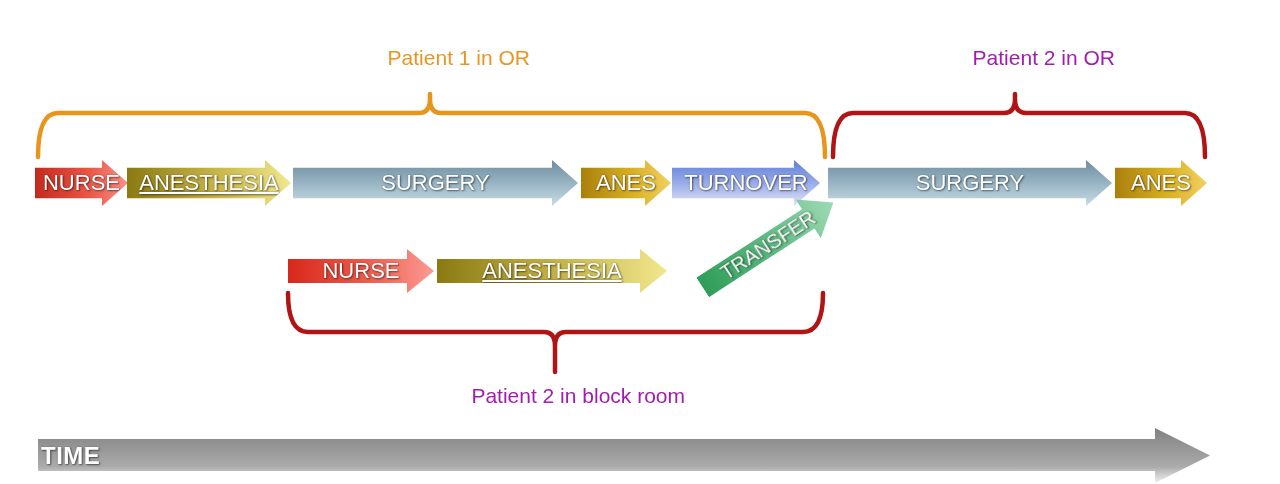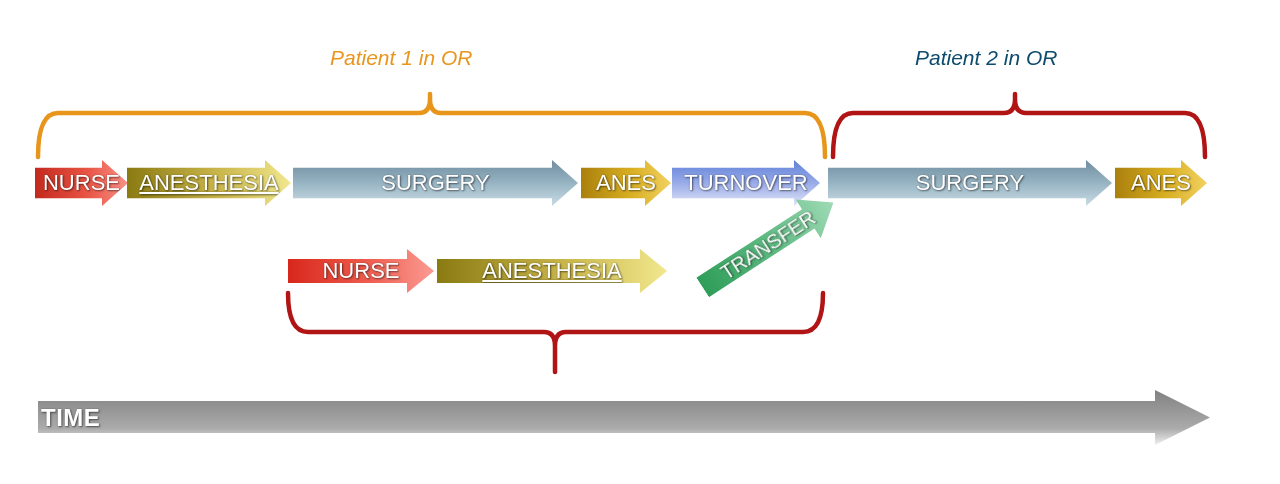--- a/index.html
+++ b/index.html
@@ -4,24 +4,24 @@
 <style>
   html,body{margin:0;padding:0;background:#fff;}
   .canvas{
     position:relative;width:1280px;height:484px;overflow:hidden;
     font-family:"Liberation Sans",sans-serif;background:#fff;
   }
   .braces{position:absolute;left:0;top:0;width:1280px;height:484px;pointer-events:none;}
   .brace{fill:none;stroke-width:4.5;stroke-linecap:round;stroke-linejoin:round;}
 
   .caption{
-    position:absolute;text-align:left;font-size:21px;line-height:25px;white-space:nowrap;font-style:italic;
+    position:absolute;text-align:right;font-size:21px;line-height:25px;white-space:nowrap;
   }
   .caption.orange{color:#E8961D;}
-  .caption.red{color:#0c4a6e;}
+  .caption.red{color:#a21caf;}
 
   .arrow{
     position:absolute;display:flex;align-items:center;justify-content:center;
     color:#fff;white-space:nowrap;
     text-shadow:1px 1px 2px rgba(0,0,0,.5), 0 0 2px rgba(0,0,0,.25);
     filter:drop-shadow(1px 2px 2px rgba(0,0,0,.22));
   }
   .row1{top:160px;height:46px;font-size:22px;}
   .row2{top:249px;height:44px;font-size:22px;}
 
@@ -37,38 +37,39 @@
   .g-anes{background:linear-gradient(to right,#aa800d,#d8ae22 55%,#f2d160);}
   .g-turnover{background:linear-gradient(to bottom,#5f80d8,#99abe8 50%,#e2e6f8);text-align:right;}
   .g-transfer{background:linear-gradient(to right,#2f9d59,#62bc85 55%,#9fdab5);}
   .g-time{background:linear-gradient(to bottom,#818181,#ababab 70%,#f0f0f0);}
 
   .transfer{
     left:690px;top:222px;width:156px;height:46px;font-size:20px;
     transform:rotate(-33deg);
   }
   .time{
-    left:38px;top:390px;width:1172px;height:55px;
+    left:38px;top:428px;width:1172px;height:55px;
     justify-content:flex-start;padding-left:3px;box-sizing:border-box;
     font-size:24px;font-weight:bold;letter-spacing:.5px;
   }
 </style>
 </head>
 <body>
 
 <div class="canvas">
 
   <svg class="braces" viewBox="0 0 1280 484">
     <path class="brace" stroke="#E8951C" d="M 38 157 Q 38 113 58 113 L 419 113 C 427 113 430 108 430 99 L 430 94 L 430 99 C 430 108 433 113 441 113 L 805 113 Q 825 113 825 157"></path>
     <path class="brace" stroke="#B11414" d="M 833 157 Q 833 113 853 113 L 1004 113 C 1012 113 1015 108 1015 99 L 1015 94 L 1015 99 C 1015 108 1018 113 1026 113 L 1185 113 Q 1205 113 1205 157"></path>
     <path class="brace" stroke="#B11414" d="M 288 293 Q 288 332 308 332 L 544 332 C 552 332 555 337 555 346 L 555 372 L 555 346 C 555 337 558 332 566 332 L 803 332 Q 823 332 823 293"></path>
   </svg>
 
   <div class="caption orange" style="left:330px;top:45px;width:200px;">Patient 1 in OR</div>
   <div class="caption red" style="left:915px;top:45px;width:200px;">Patient 2 in OR</div>
+  <div class="caption red" style="left:425px;top:383px;width:260px;">Patient 2 in block room</div>
 
   <div class="arrow row1 cp-r1 g-nurse1" style="left:35px;width:93px;">NURSE</div>
   <div class="arrow row1 cp-r1 g-anesth" style="left:127px;width:164px;">ANESTHESIA</div>
   <div class="arrow row1 cp-r1 g-surgery" style="left:293px;width:285px;">SURGERY</div>
   <div class="arrow row1 cp-r1 g-anes" style="left:581px;width:90px;">ANES</div>
   <div class="arrow row1 cp-r1 g-turnover" style="left:672px;width:148px;">TURNOVER</div>
   <div class="arrow row1 cp-r1 g-surgery" style="left:828px;width:284px;">SURGERY</div>
   <div class="arrow row1 cp-r1 g-anes" style="left:1115px;width:92px;">ANES</div>
 
   <div class="arrow row2 cp-r2 g-nurse2" style="left:288px;width:146px;">NURSE</div>

